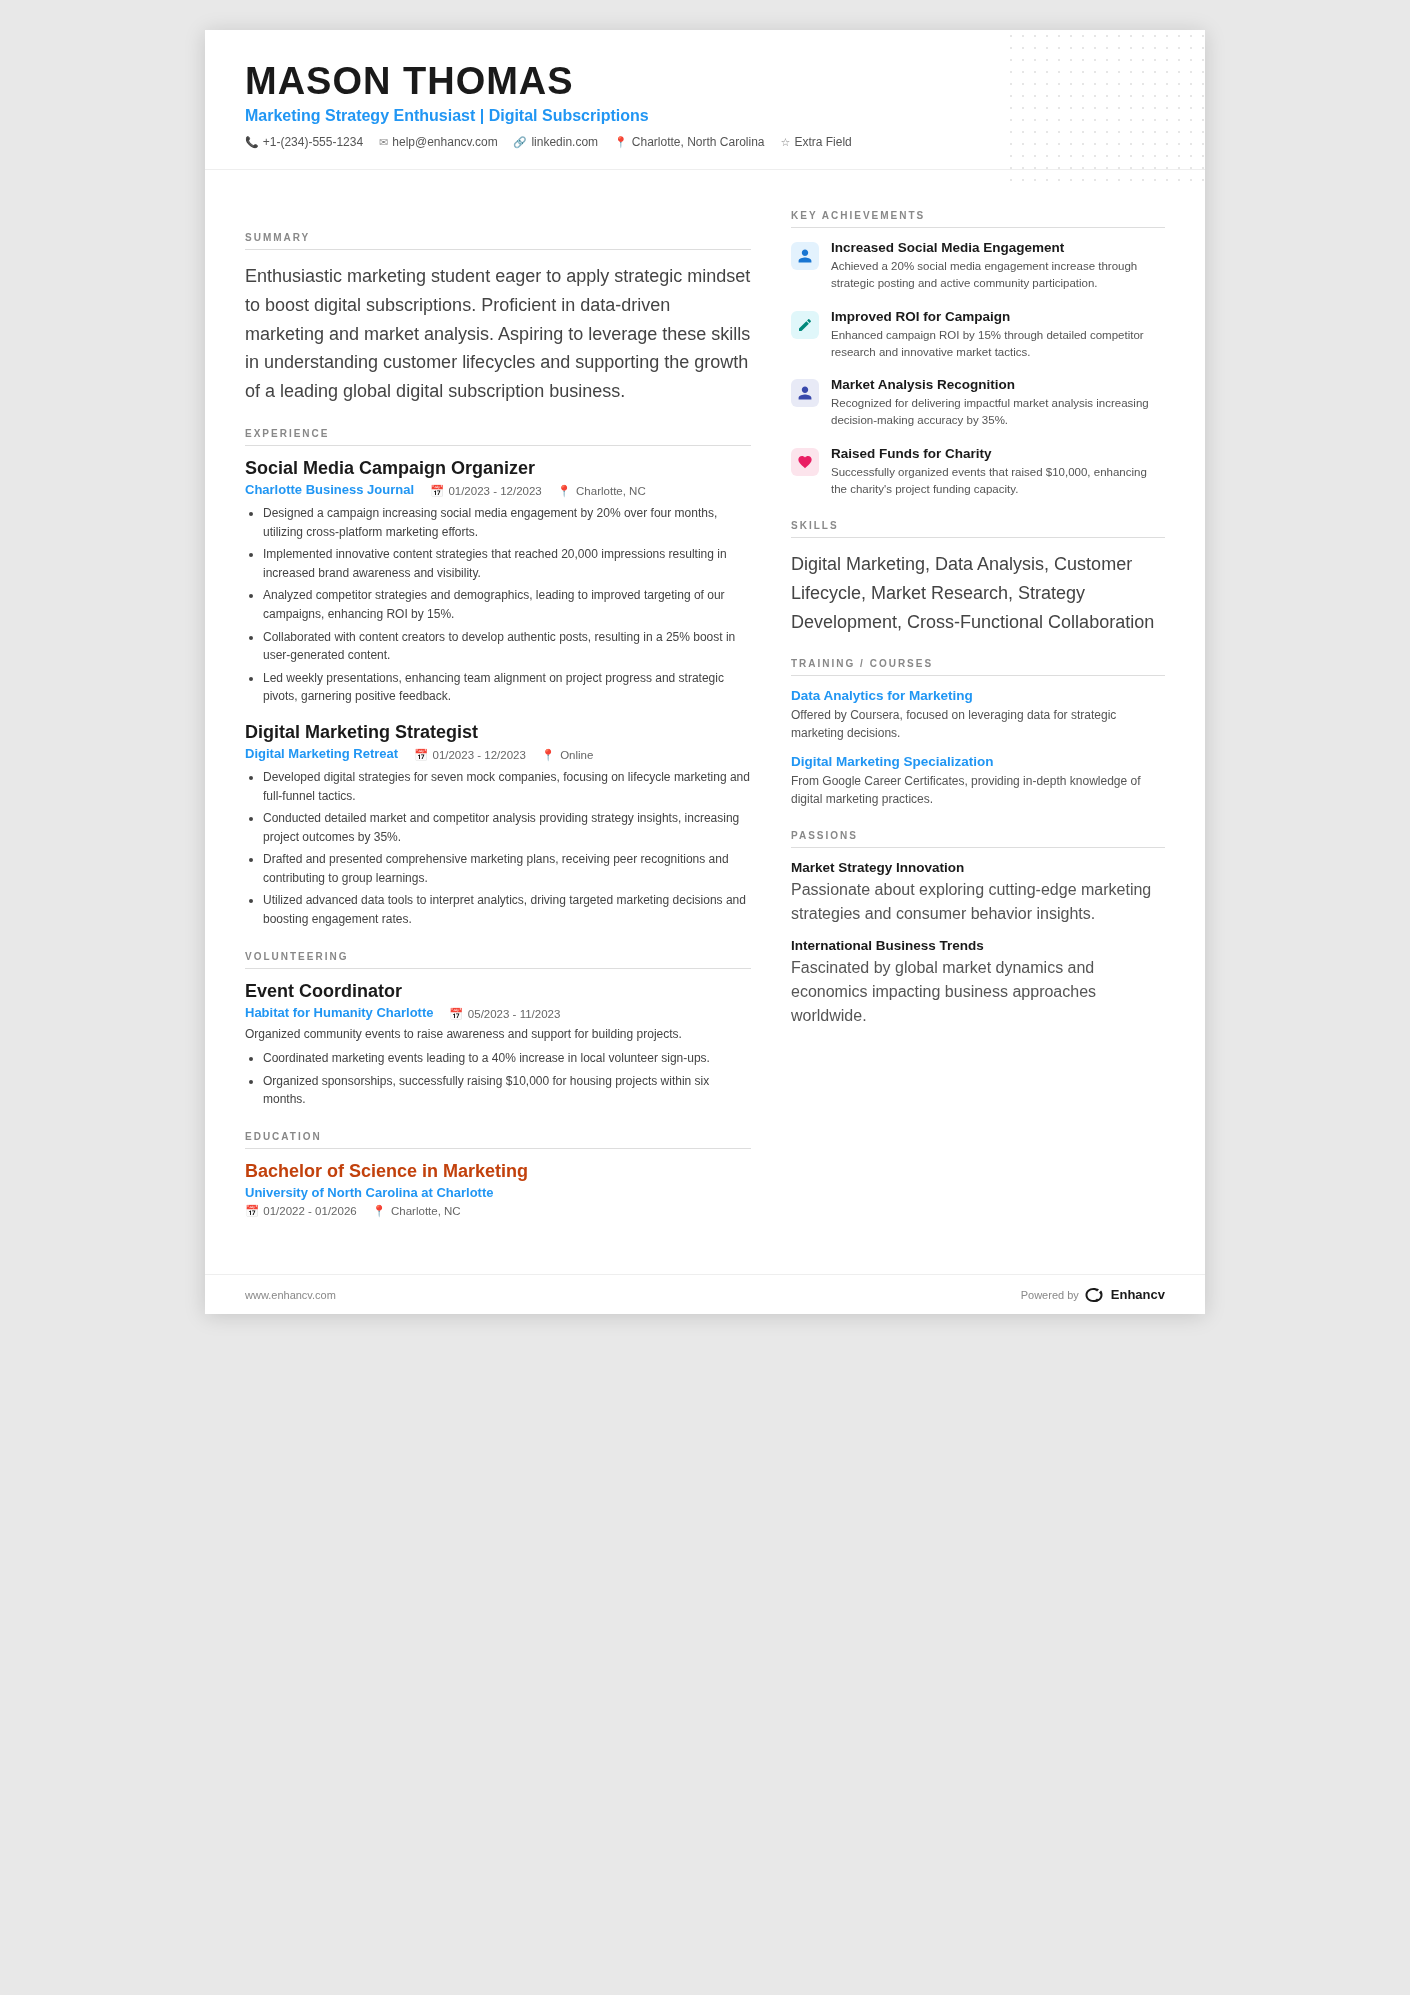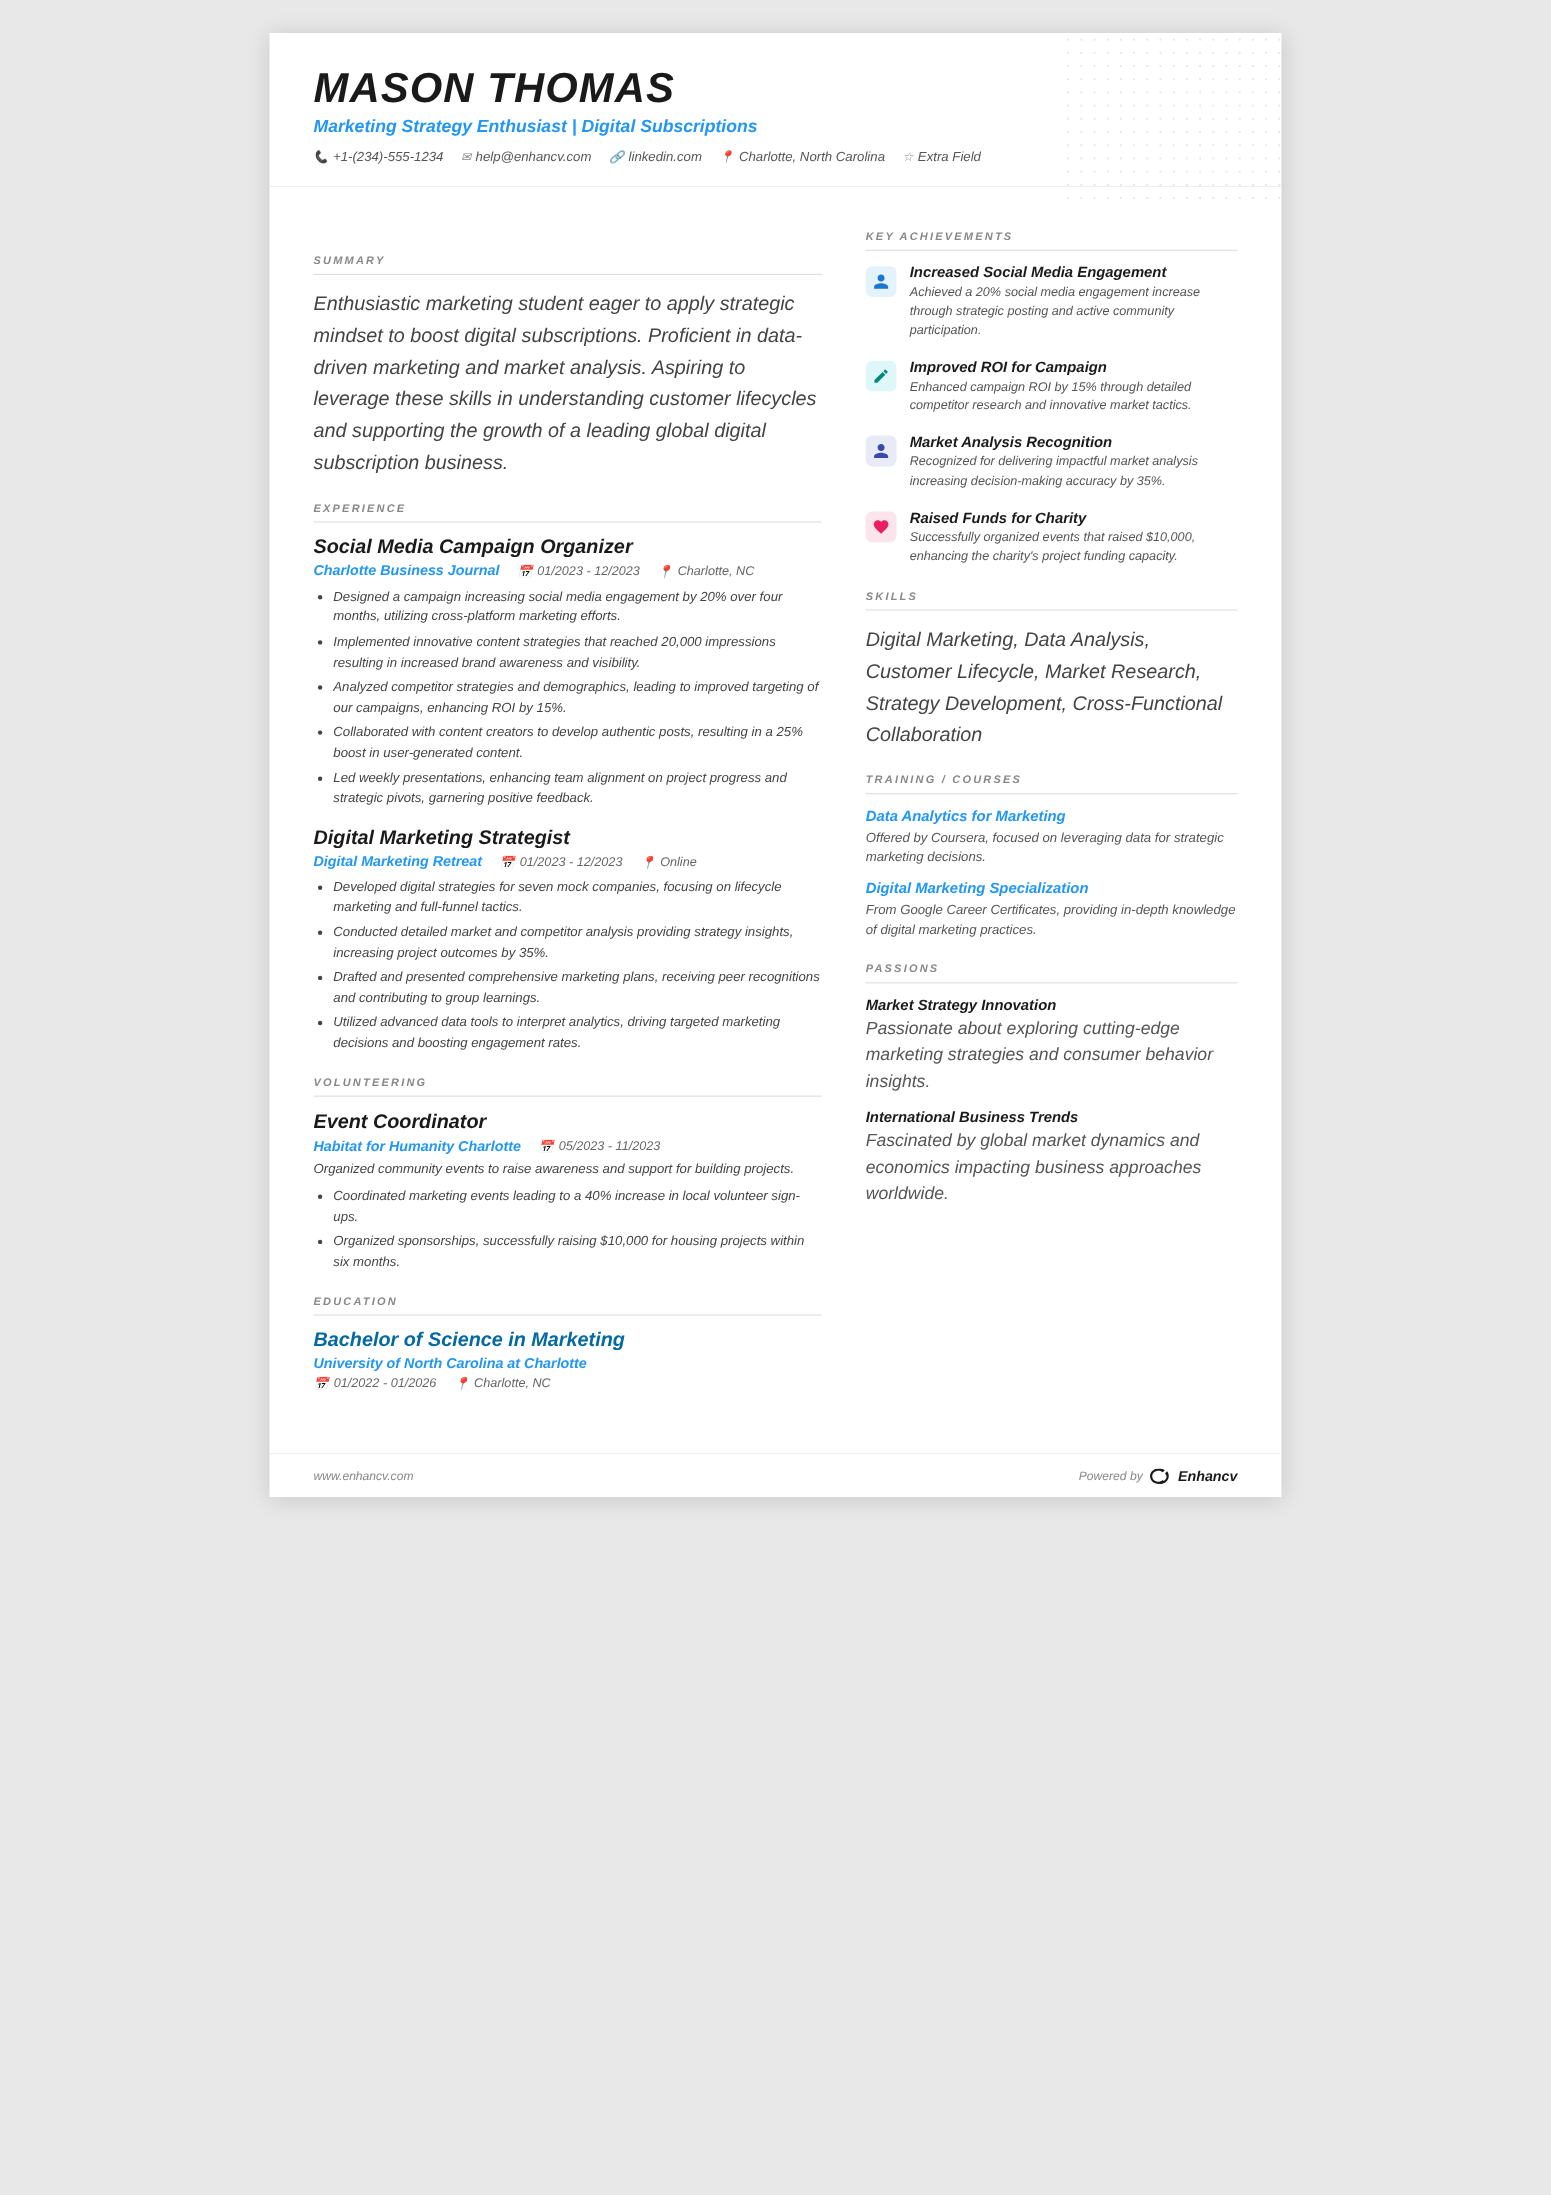--- a/index.html
+++ b/index.html
@@ -6,25 +6,24 @@
     body {
       font-family: 'Arial', sans-serif;
       background: #e8e8e8;
       display: flex;
       justify-content: center;
       align-items: flex-start;
       padding: 30px;
       min-height: 100vh;
     }
     .resume-container {
-      width: 920px;
+      width: 1000px;
       background: #fff;
       box-shadow: 0 2px 20px rgba(0,0,0,0.15);
       position: relative;
-      font-style: italic;
     }
     .decorative-dots {
       position: absolute;
       top: 0;
       right: 0;
       width: 200px;
       height: 160px;
       background-image: radial-gradient(circle, #ccc 1px, transparent 1px);
       background-size: 12px 12px;
       opacity: 0.5;
@@ -211,21 +210,21 @@
       margin-bottom: 3px;
     }
     .passion-desc {
       font-size: 16px;
       color: #555;
       line-height: 1.5;
     }
     .education-title {
       font-size: 18px;
       font-weight: 700;
-      color: #0369a1;
+      color: #c2410c;
       margin-bottom: 3px;
     }
     .education-school {
       color: #2196F3;
       font-size: 13px;
       font-weight: 600;
     }
     .footer {
       padding: 12px 40px;
       display: flex;

